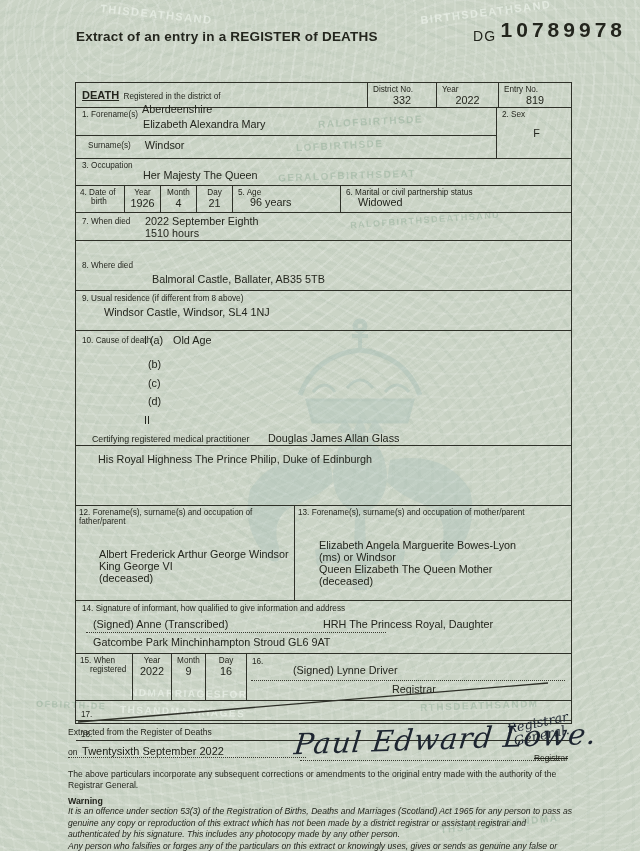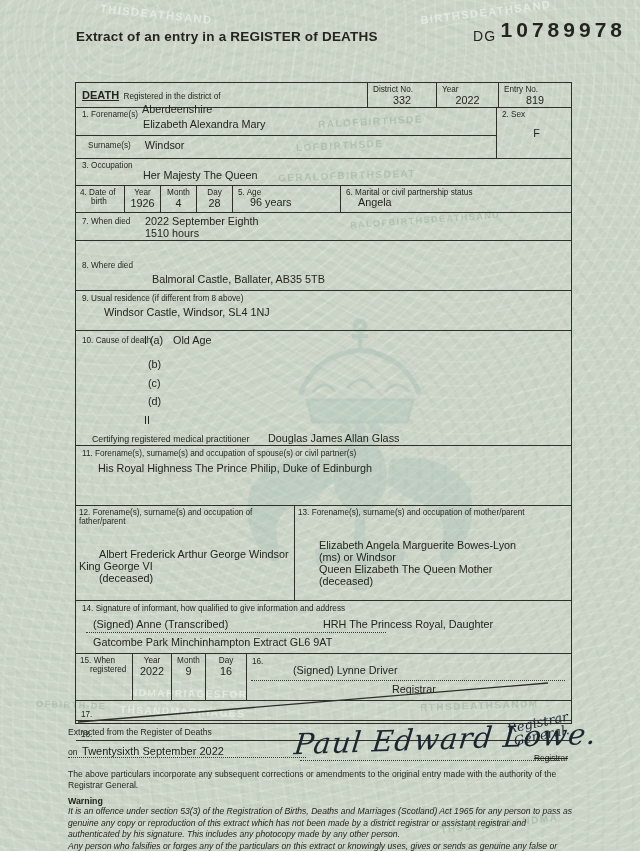--- a/index.html
+++ b/index.html
@@ -146,29 +146,29 @@
       <div class="cell" style="width:36px; padding-top:2px;">
         <div class="lbl ctr">Year</div>
         <div class="val ctr">1926</div>
       </div>
       <div class="cell" style="width:36px; padding-top:2px;">
         <div class="lbl ctr">Month</div>
         <div class="val ctr">4</div>
       </div>
       <div class="cell" style="width:36px; padding-top:2px;">
         <div class="lbl ctr">Day</div>
-        <div class="val ctr">28</div>
+        <div class="val ctr">21</div>
       </div>
       <div class="cell" style="width:108px; padding:2px 0 0 5px;">
         <div class="lbl">5.  Age</div>
         <div class="val" style="margin-left:12px; margin-top:-1px;">96 years</div>
       </div>
       <div class="cell" style="flex:1; padding:2px 0 0 5px;">
         <div class="lbl">6.  Marital or civil partnership status</div>
-        <div class="val" style="margin-left:12px; margin-top:-1px;">Angela</div>
+        <div class="val" style="margin-left:12px; margin-top:-1px;">Widowed</div>
       </div>
     </div>
 
     <div class="row" style="height:28px; display:block; padding:2px 0 0 6px;">
       <span class="lbl abs" style="left:6px; top:4px;">7.   When died</span>
       <div class="val" style="margin-left:63px;">2022 September Eighth</div>
       <div class="val" style="margin-left:63px;">1510 hours</div>
     </div>
 
     <div class="row" style="height:32px; display:block; padding:2px 0 0 6px;margin-top:18px;">
@@ -187,46 +187,45 @@
       <span class="val abs" style="left:97px; top:3px;">Old Age</span>
       <span class="val abs" style="left:72px; top:27px;">(b)</span>
       <span class="val abs" style="left:72px; top:46px;">(c)</span>
       <span class="val abs" style="left:72px; top:64px;">(d)</span>
       <span class="val abs" style="left:68px; top:83px;">II</span>
       <span class="lbl abs" style="left:16px; top:103px; font-size:8.8px;">Certifying registered medical practitioner</span>
       <span class="val abs" style="left:192px; top:101px;">Douglas James Allan Glass</span>
     </div>
 
     <div class="row" style="height:60px; display:block; padding:3px 0 0 6px;">
-      <div class="lbl">11.   Forename(s), surname(s) and occupation of spouse(s) or civil partner(s)</div>
       <div class="val" style="margin-left:16px; margin-top:4px;">His Royal Highness The Prince Philip, Duke of Edinburgh</div>
     </div>
 
     <div class="row" style="height:95px;">
       <div class="cell" style="width:218px; padding:2px 0 0 3px;">
         <div class="lbl">12. Forename(s), surname(s) and occupation of father/parent</div>
         <div class="val" style="margin:22px 0 0 20px;">Albert Frederick Arthur George Windsor</div>
-        <div class="val" style="">King George VI</div>
+        <div class="val" style="margin-left:20px;">King George VI</div>
         <div class="val" style="margin-left:20px;">(deceased)</div>
       </div>
       <div class="cell" style="flex:1; padding:2px 0 0 3px;">
         <div class="lbl">13. Forename(s), surname(s) and occupation of mother/parent</div>
         <div class="val" style="margin:22px 0 0 21px;">Elizabeth Angela Marguerite Bowes-Lyon</div>
         <div class="val" style="margin-left:21px;">(ms) or Windsor</div>
         <div class="val" style="margin-left:21px;">Queen Elizabeth The Queen Mother</div>
         <div class="val" style="margin-left:21px;">(deceased)</div>
       </div>
     </div>
 
     <div class="row" style="height:53px; display:block;">
       <div class="lbl" style="padding:3px 0 0 6px;">14.   Signature of informant, how qualified to give information and address</div>
       <span class="val abs" style="left:17px; top:17px;text-align:center;">(Signed) Anne (Transcribed)</span>
       <span class="val abs" style="left:247px; top:17px;">HRH The Princess Royal, Daughter</span>
       <div class="dotline abs" style="left:10px; top:31px; width:300px;"></div>
-      <div class="val abs" style="left:17px; top:35px;">Gatcombe Park Minchinhampton Extract GL6 9AT</div>
+      <div class="val abs" style="left:17px; top:35px;">Gatcombe Park Minchinhampton Stroud GL6 9AT</div>
     </div>
 
     <div class="row" style="height:47px;">
       <div class="cell" style="width:56px; padding:2px 0 0 4px;">
         <div class="lbl">15. When</div>
         <div class="lbl" style="padding-left:10px;">registered</div>
       </div>
       <div class="cell" style="width:39px; padding-top:2px;">
         <div class="lbl ctr">Year</div>
         <div class="val ctr">2022</div>

